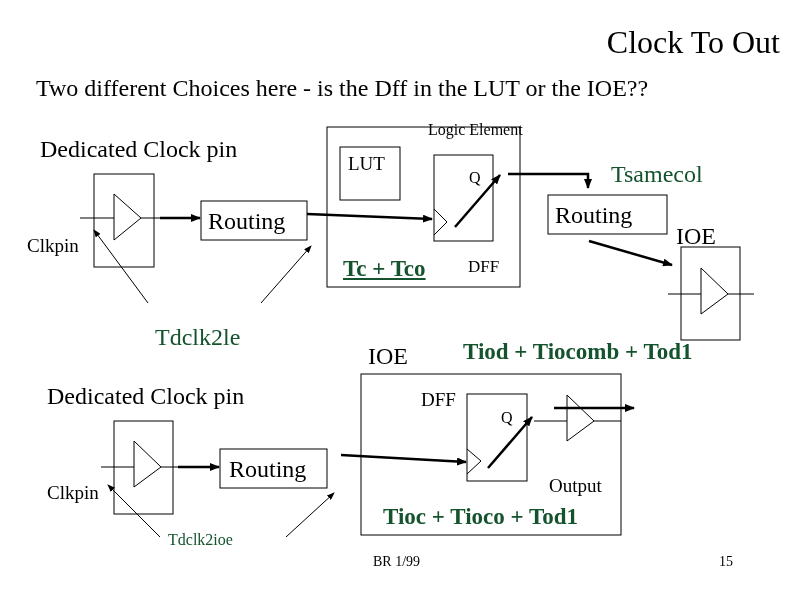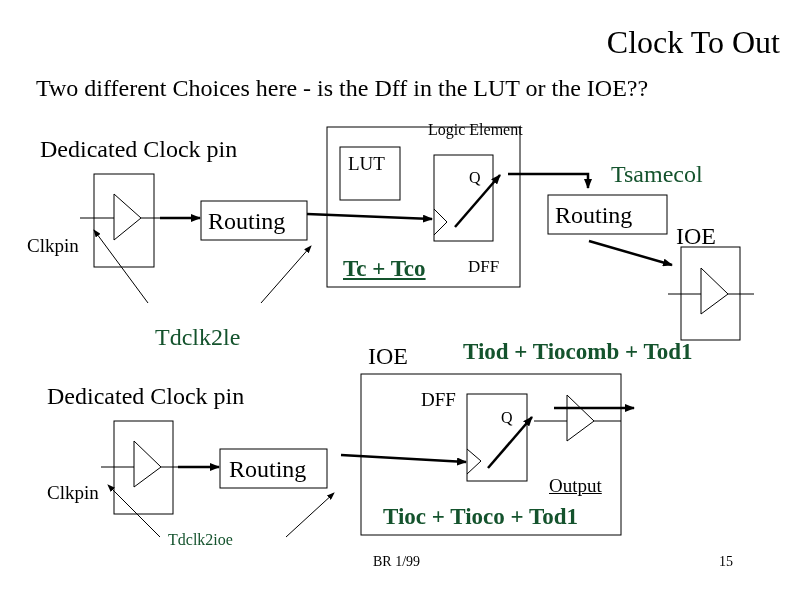--- a/index.html
+++ b/index.html
@@ -91,17 +91,17 @@
 <div class="t" style="left:676px; top:224px; font-size:24px;">IOE</div>
 <div class="t red bold" style="left:463px; top:316px; font-size:23px;margin-top:24px;">Tiod + Tiocomb + Tod1</div>
 
 <div class="t" style="left:368px; top:344px; font-size:24px;">IOE</div>
 <div class="t" style="left:47px; top:384px; font-size:24px;">Dedicated Clock pin</div>
 <div class="t" style="left:47px; top:483px; font-size:19px;">Clkpin</div>
 <div class="t" style="left:229px; top:457px; font-size:24px;">Routing</div>
 <div class="t red" style="left:168px; top:532px; font-size:16px;">Tdclk2ioe</div>
 <div class="t" style="left:421px; top:390px; font-size:19px;">DFF</div>
 <div class="t" style="left:501px; top:410px; font-size:16px;">Q</div>
-<div class="t" style="left:549px; top:476px; font-size:19px;text-decoration:underline;">Output</div>
+<div class="t" style="left:549px; top:476px; font-size:19px;">Output</div>
 <div class="t red bold" style="left:383px; top:505px; font-size:23px;">Tioc + Tioco + Tod1</div>
 
 <div class="t" style="left:373px; top:555px; font-size:14px;">BR 1/99</div>
 <div class="t" style="left:719px; top:555px; font-size:14px;">15</div>
 
 </body></html>

